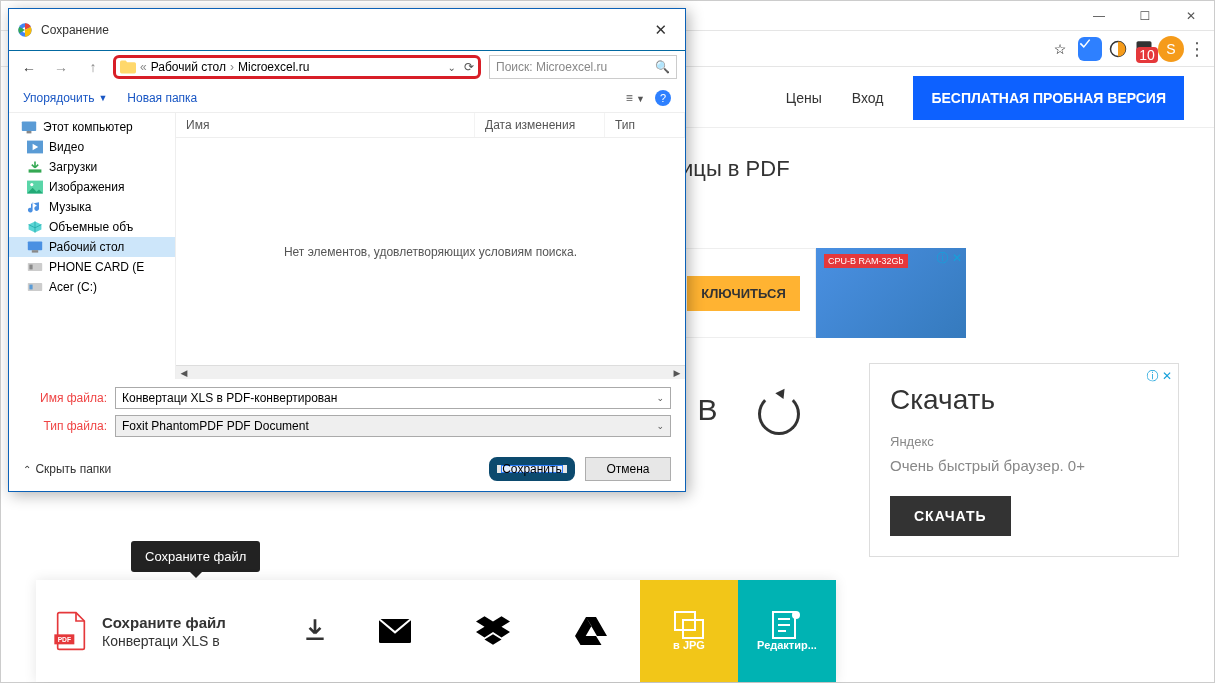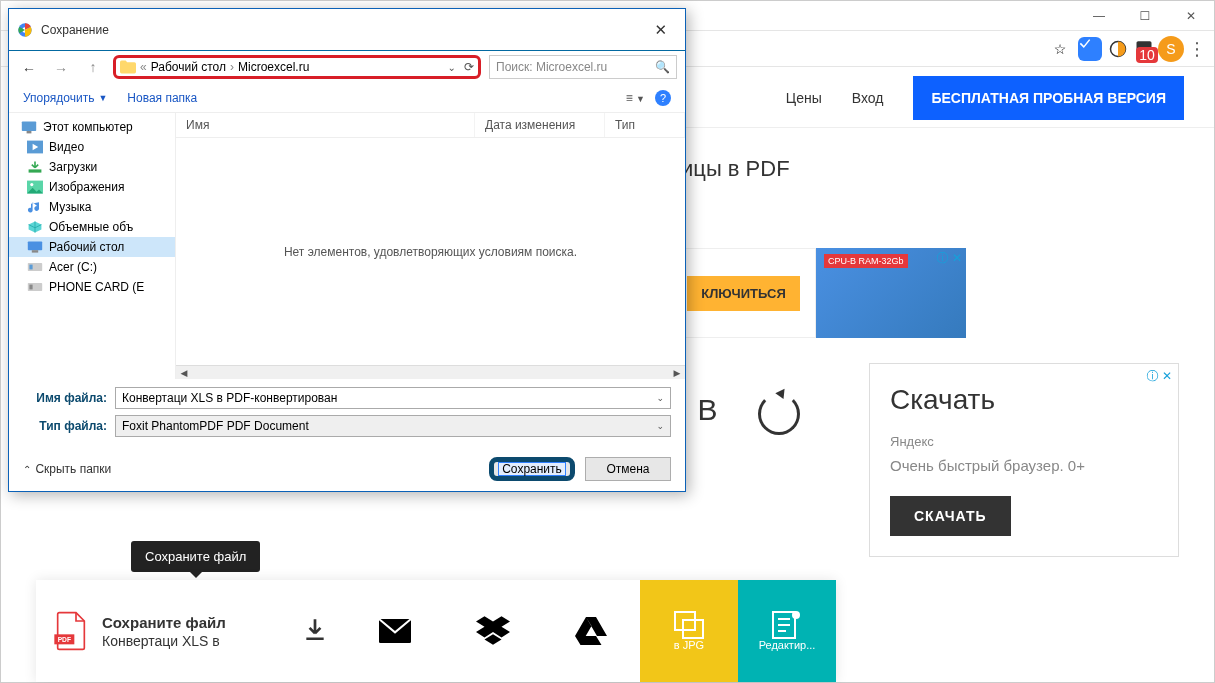--- a/index.html
+++ b/index.html
@@ -44,21 +44,21 @@
 .adinfo { position:absolute; top:4px; right:6px; color:#16a1da; font-size:12px; }
 
 
 .actionbar { position:absolute; bottom:0; left:35px; width:800px; height:102px; display:flex; background:#fff; box-shadow:0 0 12px rgba(0,0,0,.1); }
 .ab-first { width:310px; display:flex; align-items:center; padding:0 18px; gap:14px; }
 .pdf-icon { width:34px; height:40px; position:relative; }
 .pdf-icon svg { width:100%; height:100%; }
 .ab-first .txt .t1 { font-weight:700; font-size:15px; color:#333; }
 .ab-first .txt .t2 { font-size:14px; color:#333; margin-top:2px; }
 .ab-dl { margin-left:auto; }
-.ab-cell { flex:1; display:flex; flex-direction:column; align-items:center; justify-content:center; gap:0; font-size:11px; color:#333; }
+.ab-cell { flex:1; display:flex; flex-direction:column; align-items:center; justify-content:center; gap:0; font-size:11px; color:#333;font-weight:bold; }
 .ab-cell.jpg { background:#f2c618; color:#fff; }
 .ab-cell.edit { background:#00b3b3; color:#fff; }
 .ab-cell.jpg span, .ab-cell.edit span { color:#fff; }
 
 .tooltip { position:absolute; bottom:110px; left:130px; background:#222; color:#fff; font-size:13px; padding:8px 14px; border-radius:3px; }
 .tooltip::after { content:""; position:absolute; top:100%; left:50%; margin-left:-6px; border:6px solid transparent; border-top-color:#222; }
 
 
 .dialog { position:absolute; top:8px; left:8px; width:678px; height:484px; background:#fff; border:1px solid #0b61b7; box-shadow:3px 3px 14px rgba(0,0,0,.3); z-index:50; }
 .dlg-title { height:42px; display:flex; align-items:center; padding:0 8px; border-bottom:1px solid #0369a1; }
@@ -95,30 +95,30 @@
 .fh-name { flex:1; }
 .fh-date { width:130px; }
 .fh-type { width:80px; }
 .fl-empty { flex:1; display:flex; align-items:center; justify-content:center; font-size:12px; color:#555; }
 .fl-scroll { height:14px; background:#f0f0f0; border-top:1px solid #ddd; display:flex; align-items:center; }
 .fl-scroll .l, .fl-scroll .r { width:16px; text-align:center; font-size:9px; color:#555; }
 .fl-scroll .track { flex:1; }
 
 .dlg-fields { padding:8px 14px 4px; font-size:12px; }
 .fld-row { display:flex; align-items:center; gap:8px; margin-bottom:6px; }
-.fld-row label { width:84px; text-align:right; color:#0c4a6e;font-weight:bold; }
+.fld-row label { width:84px; text-align:right; color:#ef4444; }
 .fld-row .sel { flex:1; height:22px; border:1px solid #aaa; background:#fff; padding:0 6px; font-size:12px; display:flex; align-items:center; }
 .fld-row .sel .dd { margin-left:auto; color:#555; font-size:9px; }
 .fld-row .sel.gray { background:#efefef; }
 
 .dlg-bottom { display:flex; align-items:center; padding:10px 14px 14px; }
 .hide-toggle { font-size:12px; color:#333; display:flex; align-items:center; gap:4px; }
 .dlg-btns { margin-left:auto; display:flex; gap:10px; }
 .dbtn { width:86px; height:24px; border:1px solid #adadad; background:#e7e7e7; font-size:12px; display:flex; align-items:center; justify-content:center; cursor:pointer; }
-.dbtn.primary { border:5px solid #0c4a6e; border-radius:8px; font-weight:400; padding:0 4px; }
+.dbtn.primary { border:8px solid #0c4a6e; border-radius:8px; font-weight:400; padding:0 4px; }
 .dbtn.primary-inner { border:1px solid #2e80ff; background:#e3eefd; width:100%; height:100%; display:flex; align-items:center; justify-content:center; }
 
 </style>
 </head>
 <body>
 
 <div class="browser">
   <div class="titlebar">
     <div class="tb-btn">—</div>
     <div class="tb-btn">☐</div>
@@ -330,30 +330,30 @@
       <div class="tree-item sel">
           <svg class="ti-icon" viewBox="0 0 20 16">
             <rect x="1" y="1" width="18" height="11" fill="#4a90e2" rx="1"></rect>
             <rect x="6" y="12" width="8" height="3" fill="#888"></rect>
           </svg>
           <span>Рабочий стол</span>
         </div>
       <div class="tree-item">
           <svg class="ti-icon" viewBox="0 0 20 16">
             <rect x="1" y="3" width="18" height="10" fill="#ccc" rx="1"></rect>
+            <rect x="3" y="5" width="4" height="6" fill="#888"></rect>
+          </svg>
+          <span>PHONE CARD (E</span>
+        </div>
+      <div class="tree-item">
+          <svg class="ti-icon" viewBox="0 0 20 16">
+            <rect x="1" y="3" width="18" height="10" fill="#ccc" rx="1"></rect>
             <rect x="3" y="5" width="4" height="6" fill="#5a9bd5"></rect>
           </svg>
           <span>Acer (C:)</span>
-        </div>
-      <div class="tree-item">
-          <svg class="ti-icon" viewBox="0 0 20 16">
-            <rect x="1" y="3" width="18" height="10" fill="#ccc" rx="1"></rect>
-            <rect x="3" y="5" width="4" height="6" fill="#888"></rect>
-          </svg>
-          <span>PHONE CARD (E</span>
         </div>
     </div>
 
     <div class="filelist">
       <div class="fl-header">
         <div class="fh-name">Имя</div>
         <div class="fh-date">Дата изменения</div>
         <div class="fh-type">Тип</div>
       </div>
       <div class="fl-empty">Нет элементов, удовлетворяющих условиям поиска.</div>

